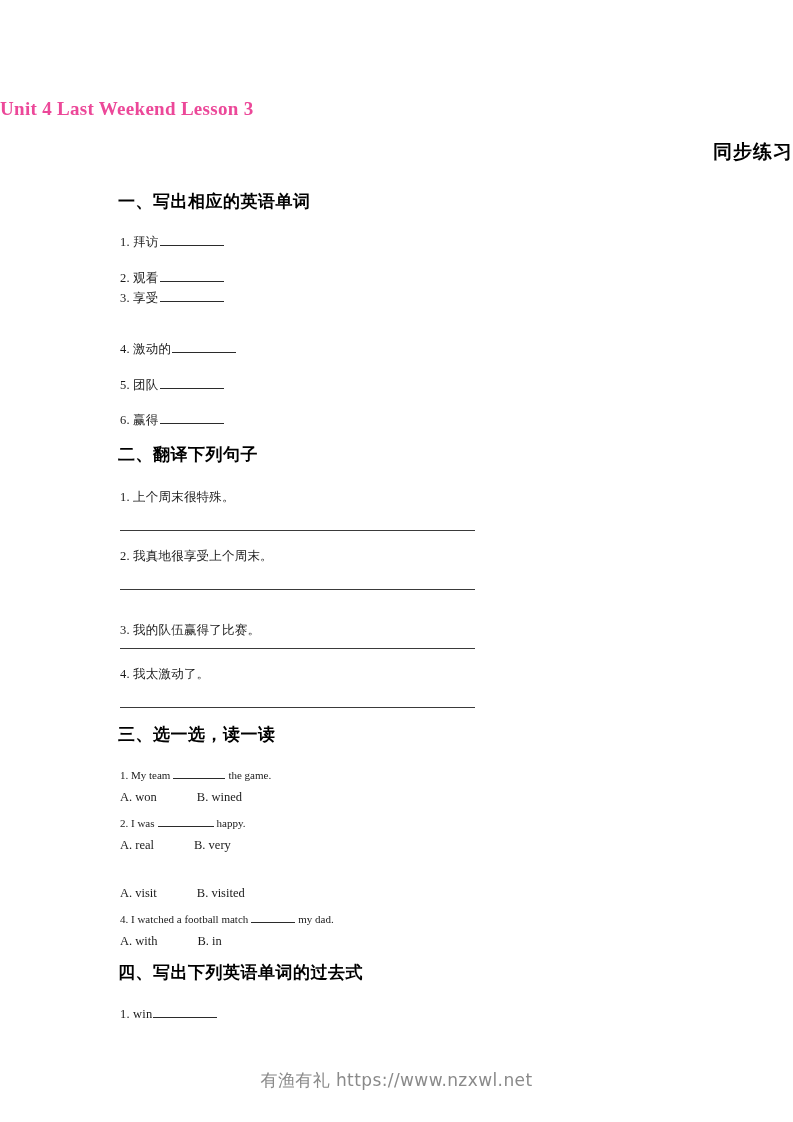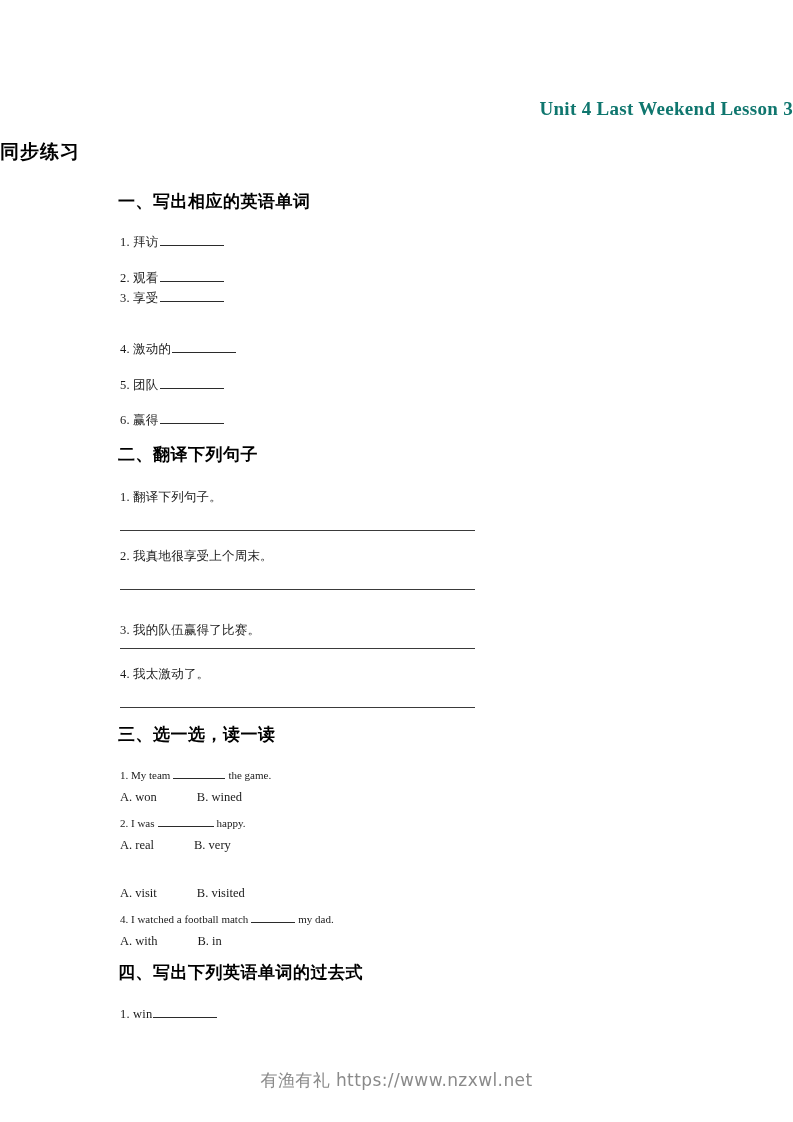--- a/index.html
+++ b/index.html
@@ -17,32 +17,32 @@
   }
   .page {
     position: relative;
     width: 793px;
     height: 1122px;
     box-sizing: border-box;
   }
 
   
   .doc-title {
-    text-align: right;
+    text-align: left;
     font-family: "Liberation Serif", "DejaVu Serif", serif;
     font-weight: bold;
     font-size: 19px;
     letter-spacing: 0.3px;
-    color: #0f766e;
+    color: #ec4899;
     margin: 0;
     padding-top: 99px;
     line-height: 1.1;
   }
   .doc-subtitle {
-    text-align: left;
+    text-align: right;
     font-family: "DejaVu Sans", "Liberation Sans", sans-serif;
     font-weight: bold;
     font-size: 19px;
     color: #000000;
     margin: 0;
     padding-top: 21px;
     line-height: 1.1;
     letter-spacing: 1px;
   }
 
@@ -166,21 +166,21 @@
 
   <div class="item" style="top:412px;">
     <span class="num">6.</span>
     <span>赢得</span><span class="blank-ul" style="width:64px;"></span>
   </div>
 
   <div class="section-heading" style="top:443px;">二、翻译下列句子</div>
 
   <div class="item" style="top:489px;">
     <span class="num">1.</span>
-    <span>翻译下列句子。</span>
+    <span>上个周末很特殊。</span>
   </div>
   <div class="answer-rule" style="top:530px;"></div>
 
   <div class="item" style="top:548px;">
     <span class="num">2.</span>
     <span>我真地很享受上个周末。</span>
   </div>
   <div class="answer-rule" style="top:589px;"></div>
 
   <div class="item" style="top:622px;">

